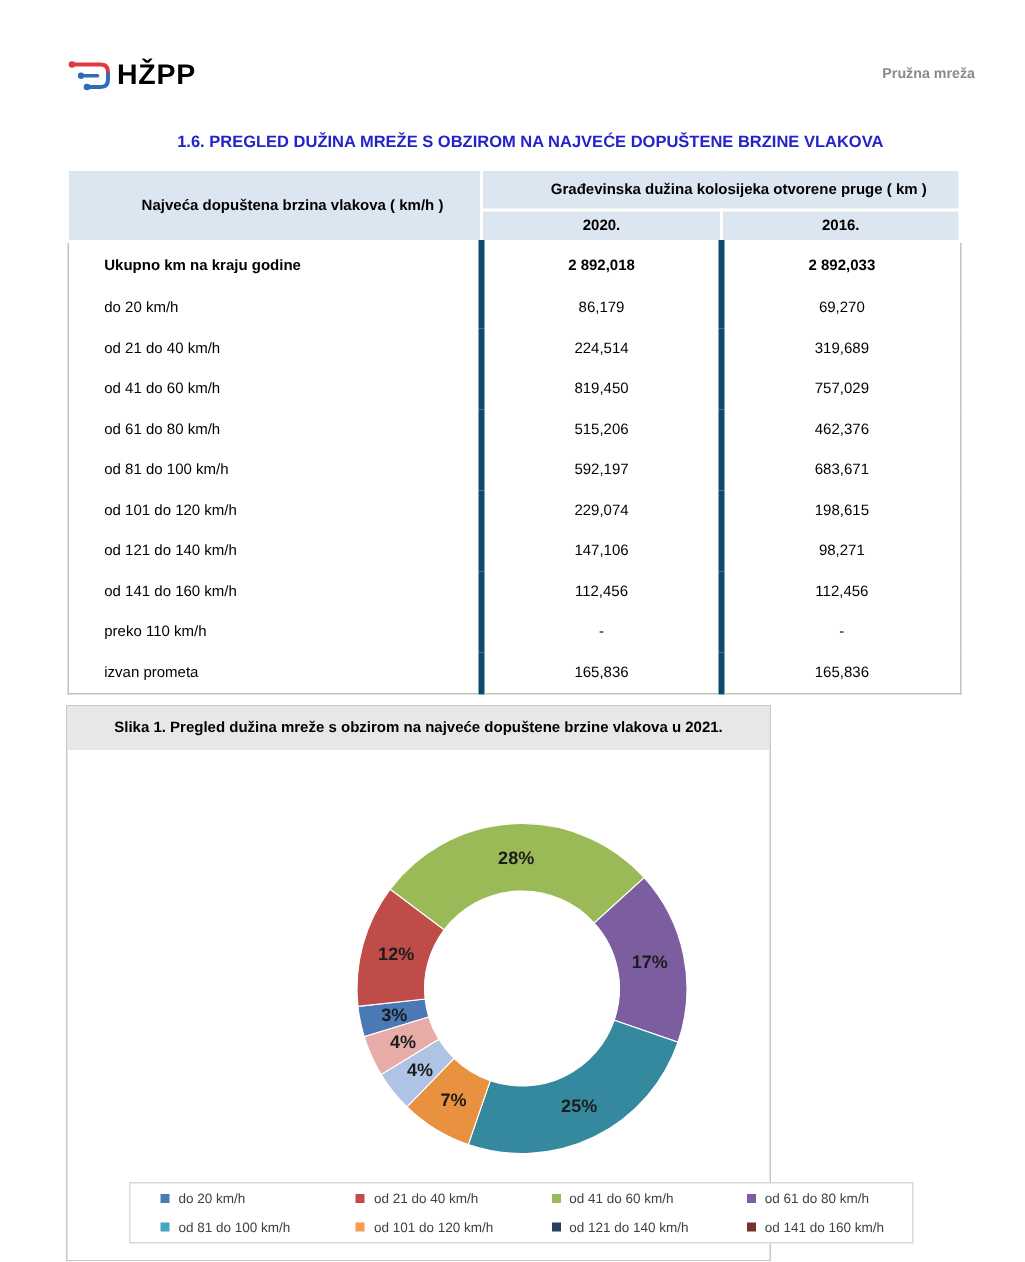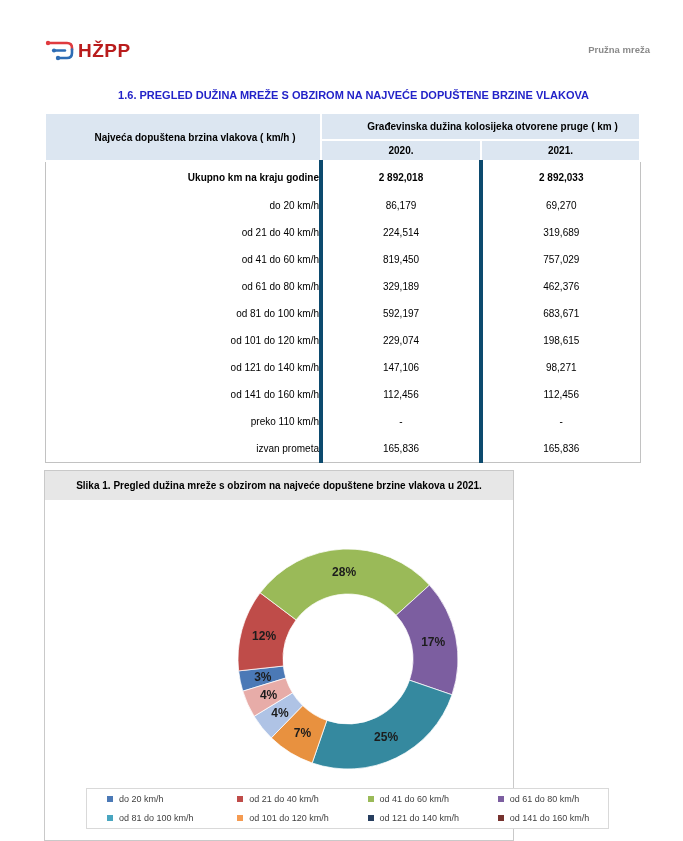--- a/index.html
+++ b/index.html
@@ -5,21 +5,21 @@
   * { margin:0; padding:0; box-sizing:border-box; }
   html,body { background:#ffffff; }
   .page {
     position:relative; width:683px; height:841px; background:#ffffff;
     font-family:"Liberation Sans", sans-serif; color:#000; overflow:hidden;
   }
 
   
   .brand { position:absolute; left:44px; top:38px; display:flex; align-items:center; }
   .brand svg { display:block; margin-right:2px; }
-  .brand-text { font-size:19px; font-weight:bold; color:#b91c1c; letter-spacing:0.5px; }
+  .brand-text { font-size:19px; font-weight:bold; color:#000000; letter-spacing:0.5px; }
   .page-label { position:absolute; right:33px; top:44px; font-size:9.5px; font-weight:bold; color:#8A8A8A;margin-left:44px; }
 
   
   .section-title {
     position:absolute; left:12px; top:89px; width:100%; text-align:center;
     font-size:11px; font-weight:bold; color:#2323C8;
   }
 
   
   table.speed { position:absolute; left:44px; top:112px; width:595px;
@@ -27,21 +27,21 @@
   table.speed col.c1 { width:276px; }
   table.speed col.c2 { width:160px; }
   table.speed col.c3 { width:159px; }
   table.speed th {
     background:#DCE6F1; font-size:10px; font-weight:bold; color:#000;
     border:2px solid #ffffff; text-align:center; vertical-align:middle;
   }
   table.speed thead tr.h1 th { height:27px;padding-left:24px; }
   table.speed thead tr.h2 th { height:21px;margin-left:20px; }
   table.speed td { font-size:10px; vertical-align:middle; }
-  table.speed td.lbl { text-align:right; padding-left:12px; }
+  table.speed td.lbl { text-align:left; padding-left:24px; }
   table.speed td.num { text-align:center; border-left:4px solid #0c4a6e; }
   table.speed tr.total td { font-weight:bold; height:31px; }
   table.speed tr.datarow td { height:27px; }
 
   
   .chart-box {
     position:absolute; left:44px; top:470px; width:470px; height:371px;
     border:1px solid #C9C9C9; background:#ffffff;
   }
   .chart-title {
@@ -87,21 +87,21 @@
         <col class="c2">
         <col class="c3">
       </colgroup>
     <thead>
       <tr class="h1">
         <th rowspan="2">Najveća dopuštena brzina vlakova ( km/h )</th>
         <th colspan="2">Građevinska dužina kolosijeka otvorene pruge ( km )</th>
       </tr>
       <tr class="h2">
         <th>2020.</th>
-        <th>2021.</th>
+        <th>2016.</th>
       </tr>
     </thead>
     <tbody>
         <tr class="total">
           <td class="lbl">Ukupno km na kraju godine</td>
           <td class="num">2 892,018</td>
           <td class="num">2 892,033</td>
         </tr>
         <tr class="datarow">
           <td class="lbl">do 20 km/h</td>
@@ -113,21 +113,21 @@
           <td class="num">224,514</td>
           <td class="num">319,689</td>
         </tr>
         <tr class="datarow">
           <td class="lbl">od 41 do 60 km/h</td>
           <td class="num">819,450</td>
           <td class="num">757,029</td>
         </tr>
         <tr class="datarow">
           <td class="lbl">od 61 do 80 km/h</td>
-          <td class="num">329,189</td>
+          <td class="num">515,206</td>
           <td class="num">462,376</td>
         </tr>
         <tr class="datarow">
           <td class="lbl">od 81 do 100 km/h</td>
           <td class="num">592,197</td>
           <td class="num">683,671</td>
         </tr>
         <tr class="datarow">
           <td class="lbl">od 101 do 120 km/h</td>
           <td class="num">229,074</td>

